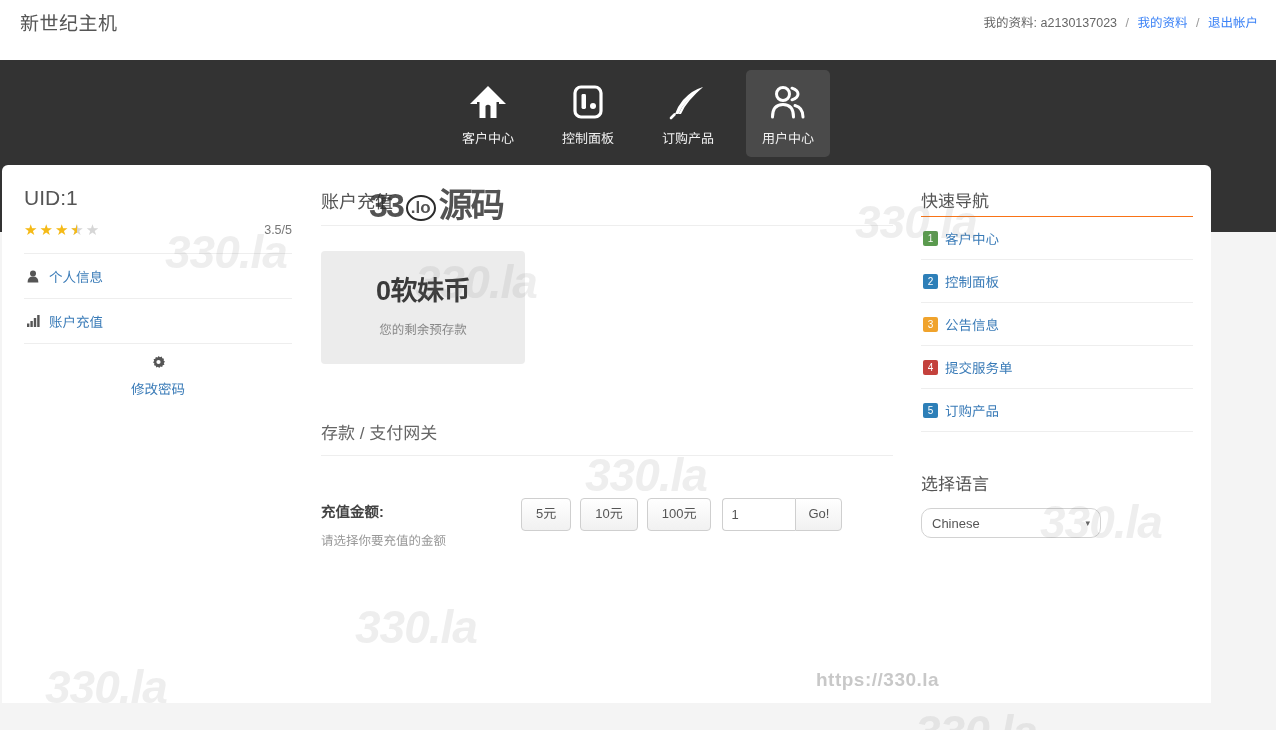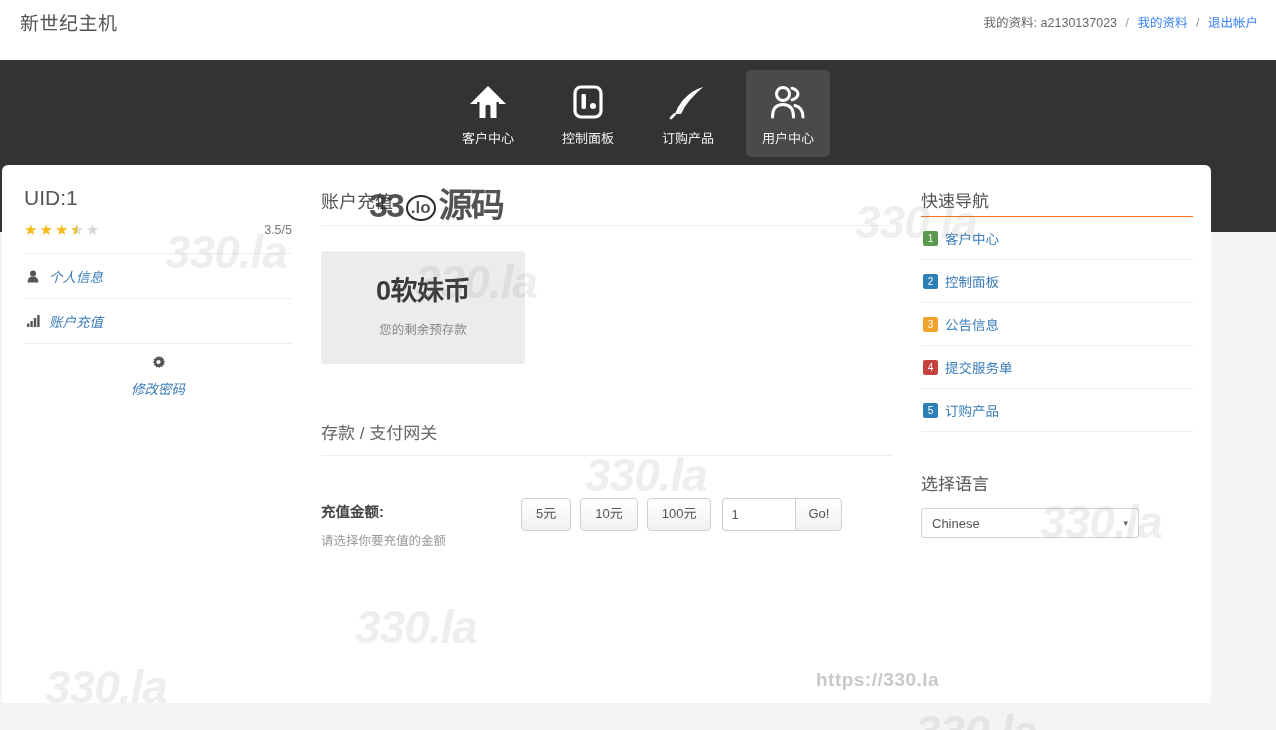--- a/index.html
+++ b/index.html
@@ -103,21 +103,21 @@
   .star.half::before {
     content: "\2605"; position: absolute; left: 0; top: 0;
     width: 50%; overflow: hidden; color: #f5ba17;
   }
   .rating-val { font-size: 12.5px; color: #777; }
 
   .sidelist { margin-top: 6px; border-top: 1px solid #eeeeee; }
   .sideitem {
     display: flex; align-items: center; gap: 9px;
     padding: 12px 2px; border-bottom: 1px solid #eeeeee;
-    cursor: pointer; text-decoration: none; font-style: italic;
+    cursor: pointer; text-decoration: none;
   }
   .sideitem:last-child { border-bottom: none; flex-direction: column; }
   .sideitem .si-ico { width: 14px; display: flex; justify-content: center; color: #555; }
   .sideitem .si-label { font-size: 13.5px; color: #3b7cb8; }
 
   
   .sec-title {
     font-size: 18px; color: #555; font-weight: normal;
     padding-bottom: 12px; border-bottom: 1px solid #eeeeee;
     position: relative;
@@ -215,22 +215,22 @@
     font-family: "Liberation Sans", sans-serif;
   }
   .qlabel { font-size: 13.5px; color: #3b7cb8; }
 
   .lang-title {
     margin-top: 38px; font-size: 17px; color: #555; font-weight: normal;
     padding-bottom: 0px;
   }
   .lang-select {
     margin-top: 13px; position: relative;
-    width: 218px; height: 30px;
-    border: 1px solid #d2d2d2; border-radius: 2px; background: #fff;
+    width: 180px; height: 30px;
+    border: 1px solid #d2d2d2; border-radius: 10px; background: #fff;
     display: flex; align-items: center; cursor: pointer;
   }
   .lang-val { font-size: 13px; color: #555; padding-left: 10px; }
   .lang-caret {
     position: absolute; right: 10px; top: 50%; transform: translateY(-50%);
     font-size: 9px; color: #666;
   }
 </style>
 </head>
 <body>

